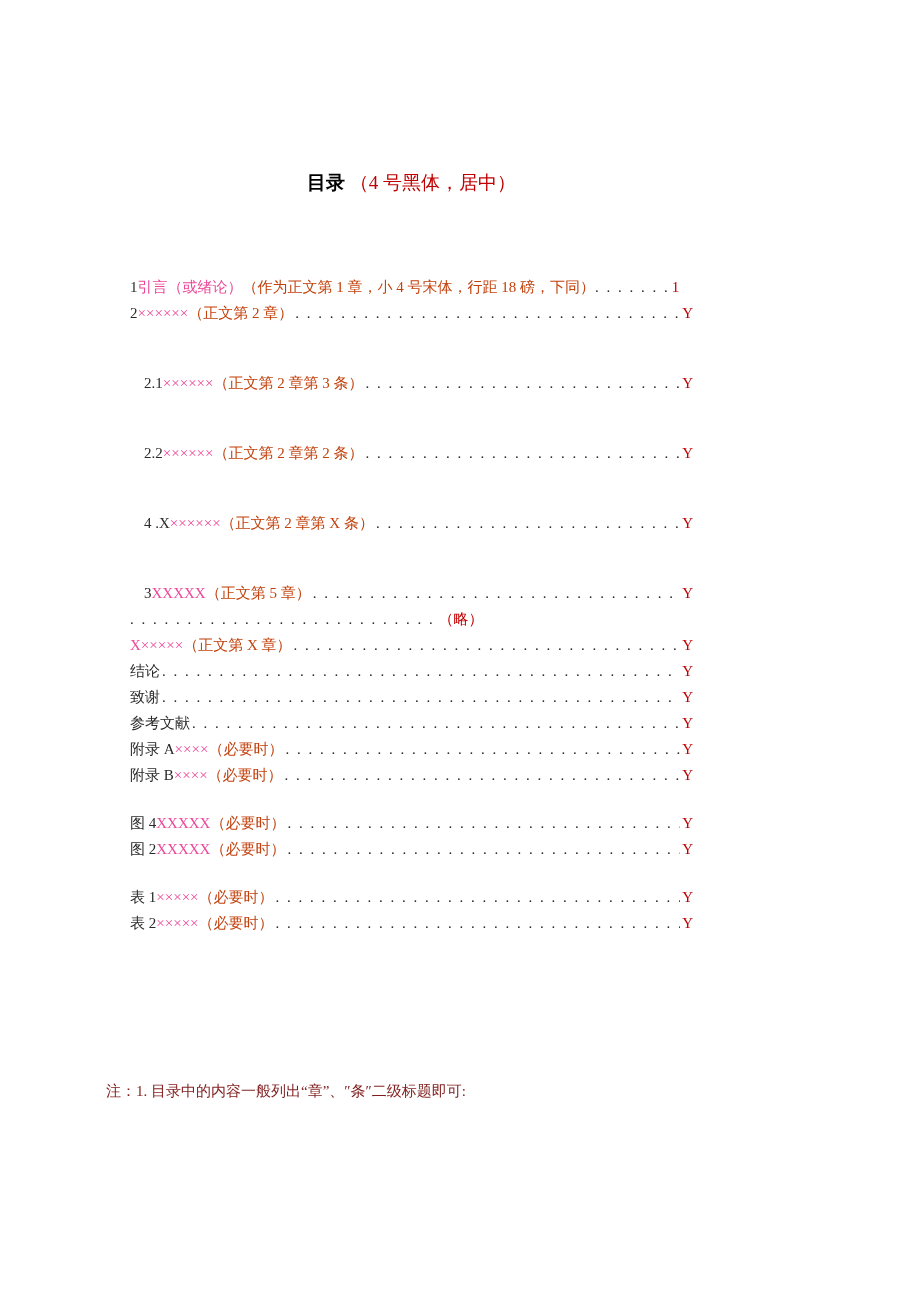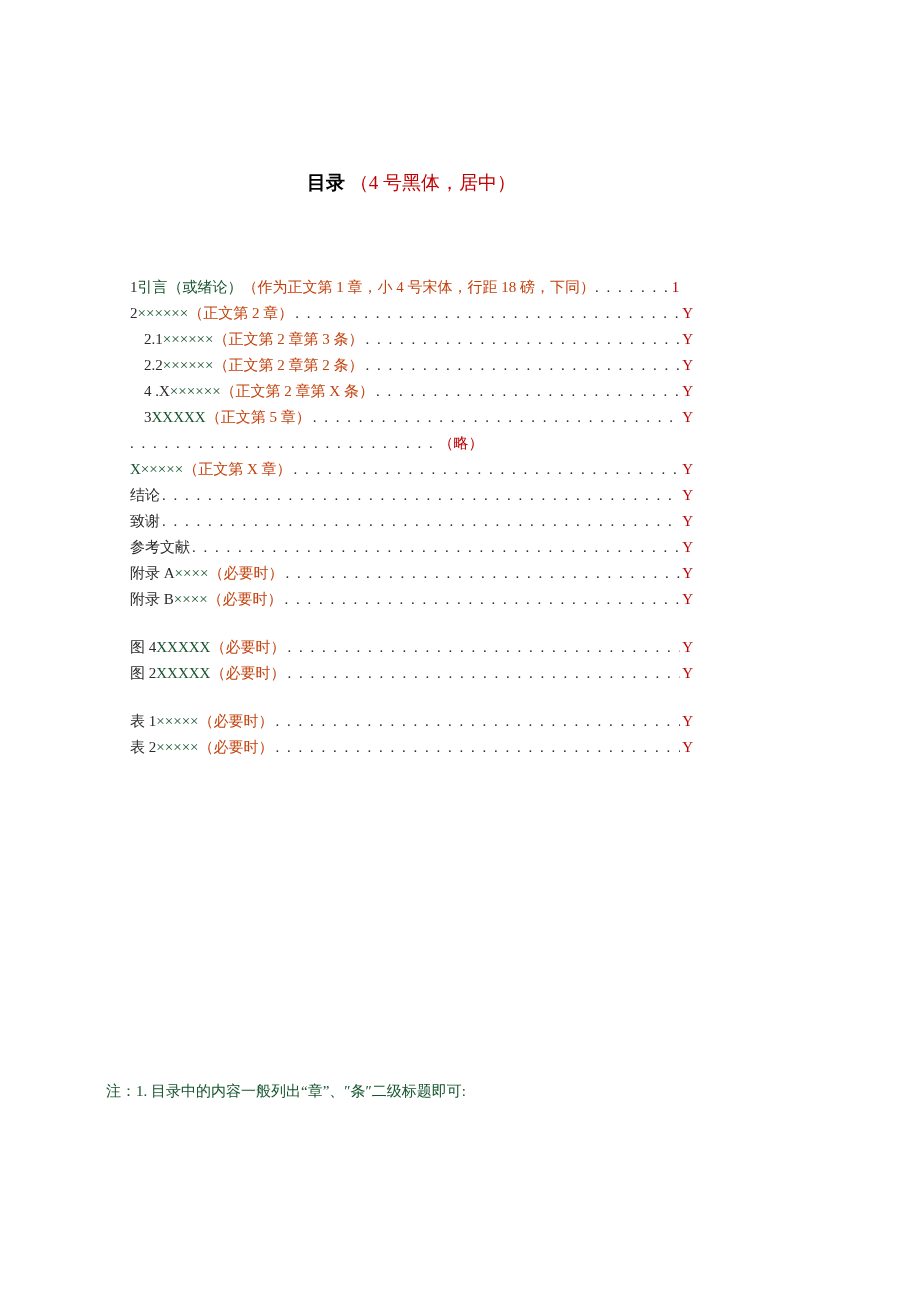--- a/index.html
+++ b/index.html
@@ -27,52 +27,52 @@
   .toc-line {
     display: flex;
     align-items: baseline;
     font-size: 15px;
     line-height: 26px;
     white-space: nowrap;
     overflow: hidden;
     color: #2a2a2a;
   }
   .toc-line .l-prefix { color: #2a2a2a; }
-  .toc-line .l-blue   { color: #14532d; }
+  .toc-line .l-blue   { color: #ec4899; }
   .toc-line .l-red    { color: #c2410c; }
   .toc-line .dots {
     flex: 1 1 auto;
     overflow: hidden;
     letter-spacing: 2px;
     color: #2a2a2a;
     padding: 0 2px;
   }
   .toc-line .dots::after {
     content: ". . . . . . . . . . . . . . . . . . . . . . . . . . . . . . . . . . . . . . . . . . . . . . . . . . . . . . . . . . . . . . . . . . . . . . . . . . . . . . . . . . . . . . . . . . . . . . . . . . . .";
   }
   .toc-line .pagenum { color: #c00000; padding-left: 2px; }
-  .indent { padding-left: 14px; }
+  .indent { padding-left: 14px; margin-top: 44px; }
   .section-gap { height: 22px; }
   .short-dots-line {
     font-size: 15px;
     line-height: 26px;
     color: #2a2a2a;
   }
   .short-dots-line .dots-fixed {
     letter-spacing: 2px;
     color: #2a2a2a;
   }
   .short-dots-line .l-red { color: #c00000; }
   .footnote {
     position: absolute;
     bottom: 200px;
     left: 106px;
     font-family: "FangSong", "仿宋", "SimSun", serif;
     font-size: 15px;
-    color: #14532d;
+    color: #7f1d1d;
   }
 </style>
 </head>
 <body>
 
 <div class="page">
 
   <div class="heading">
     <span class="h-black">目录</span>
     <span class="h-red">（4 号黑体，居中）</span>

